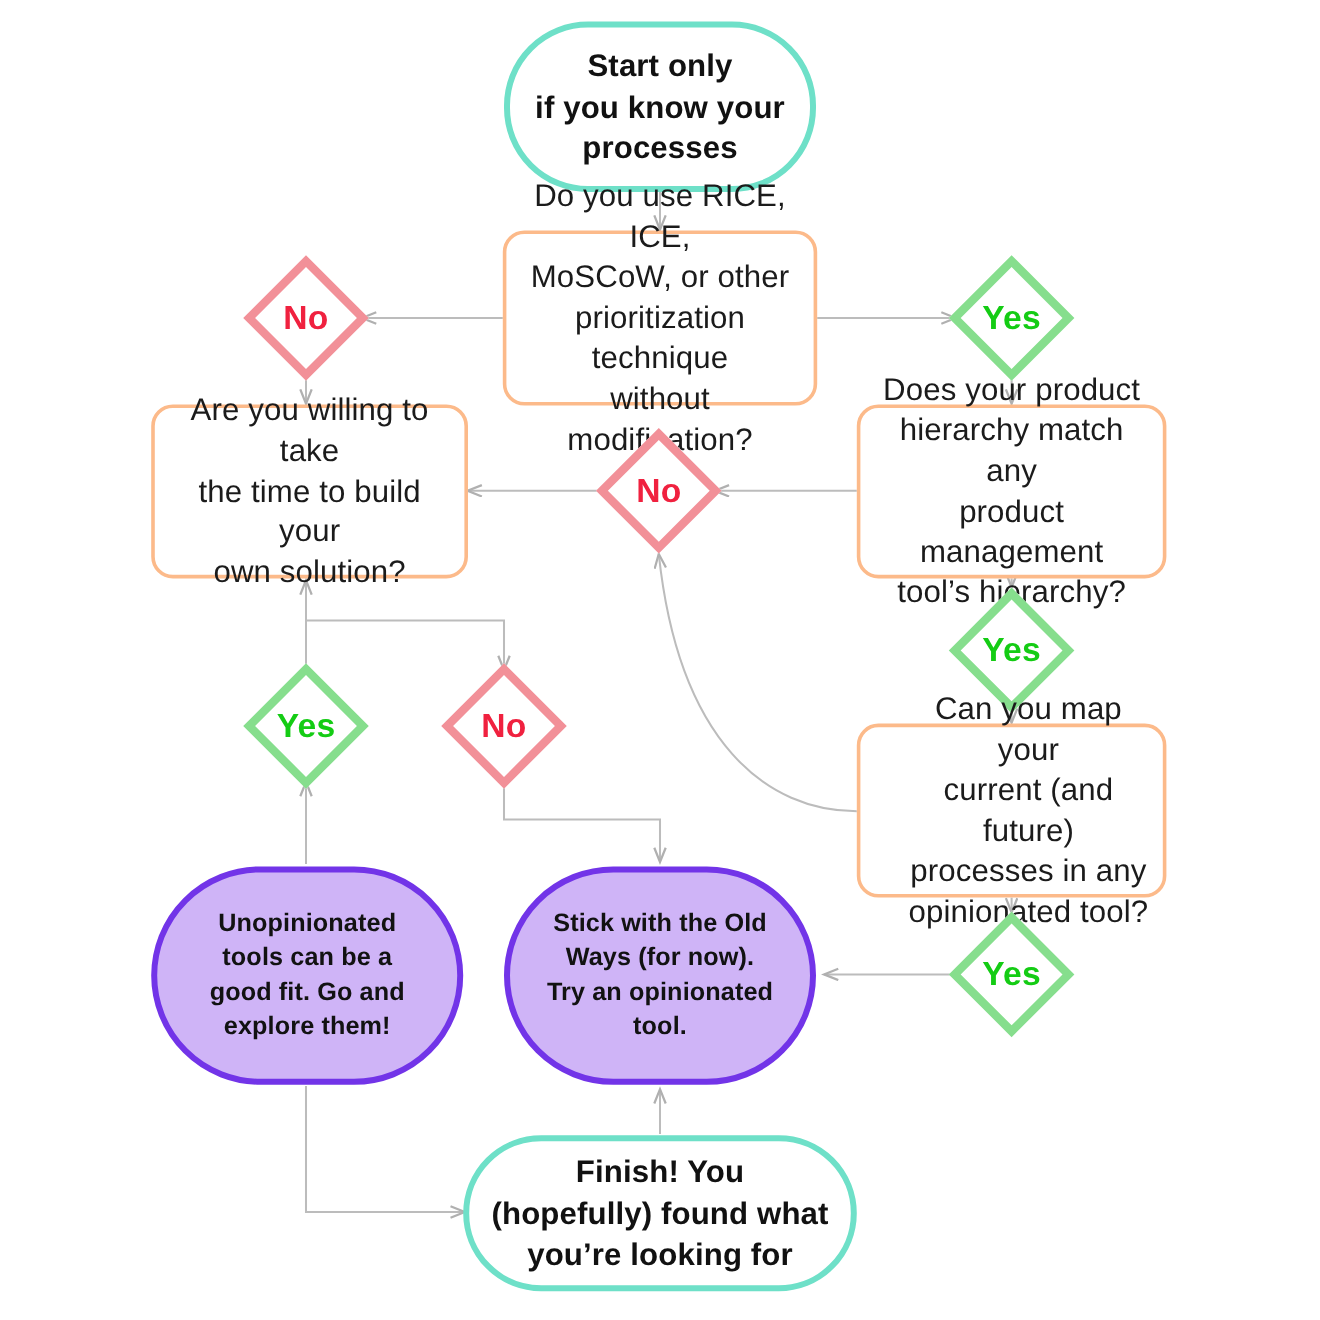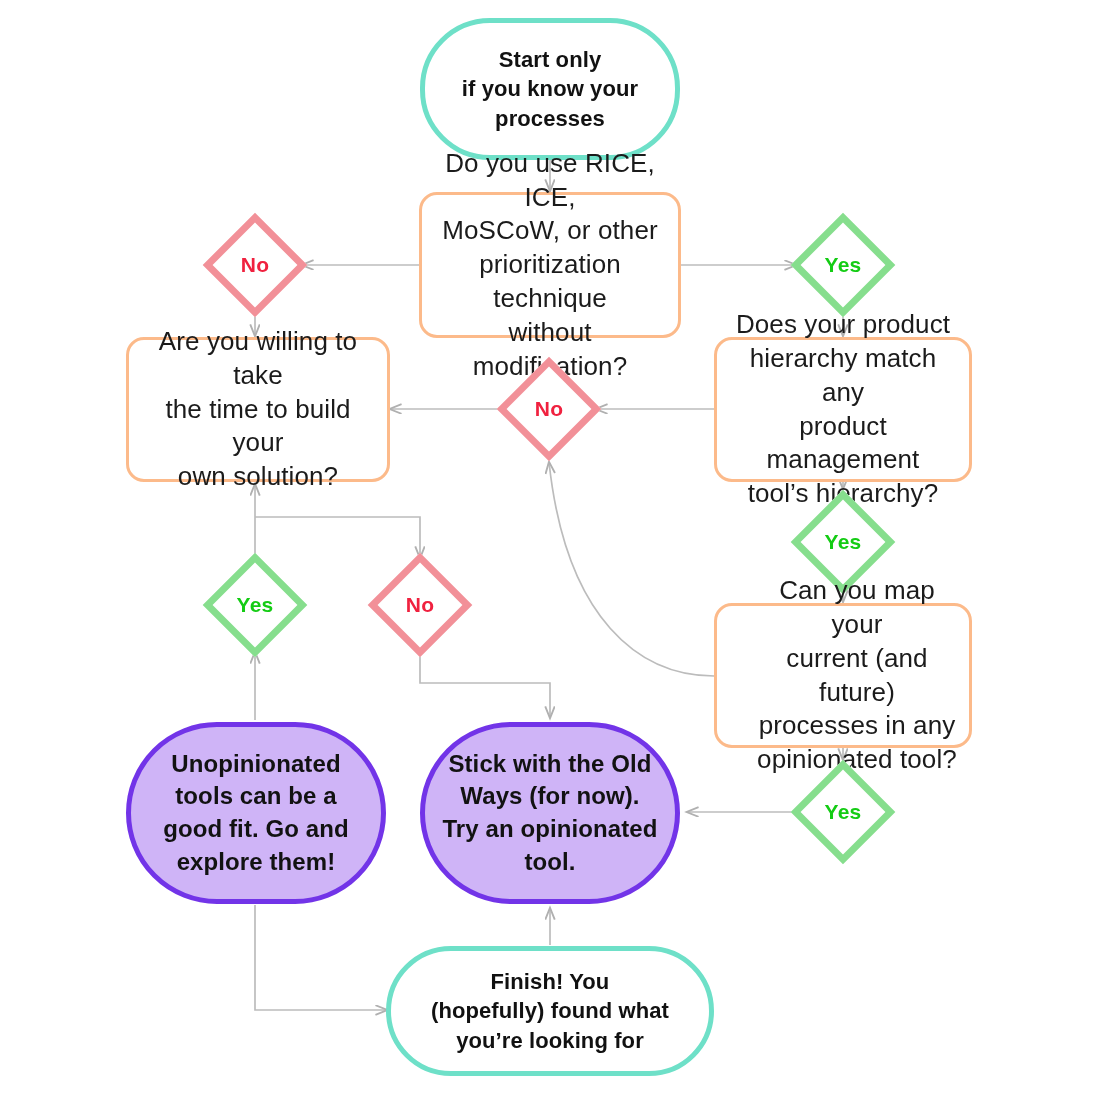--- a/index.html
+++ b/index.html
@@ -44,21 +44,21 @@
     box-sizing: border-box;
     white-space: pre-line;
   }
 
   
   .n-terminator {
     border: 5px solid #6ee0c8;
     border-radius: 70px;
     color: #111111;
     font-weight: bold;
-    font-size: 22px;
+    font-size: 26px;
     line-height: 1.33;
     letter-spacing: 0.1px;
   }
 
   
   .n-question {
     border: 3px solid #fcba8a;
     border-radius: 18px;
     color: #1b1b1b;
     font-weight: normal;
@@ -67,21 +67,21 @@
     letter-spacing: 0.1px;
   }
 
   
   .n-outcome {
     border: 5px solid #7234e8;
     background: #cfb4f7;
     border-radius: 110px;
     color: #121212;
     font-weight: bold;
-    font-size: 24px;
+    font-size: 21px;
     line-height: 1.36;
     letter-spacing: 0.1px;
   }
 
   
   .n-diamond {
     background: transparent;
     border: none;
   }
   .n-diamond .dia-shape {
@@ -95,21 +95,21 @@
     transform: rotate(45deg);
     box-sizing: border-box;
     background: #ffffff;
   }
   .n-diamond.yes .dia-shape { border: 7px solid #86de8d; }
   .n-diamond.no  .dia-shape { border: 7px solid #f29098; }
   .n-diamond .dia-text {
     position: relative;
     z-index: 1;
     font-weight: bold;
-    font-size: 21px;
+    font-size: 28px;
     letter-spacing: 0.2px;
   }
   .n-diamond.yes .dia-text { color: #14cc14; }
   .n-diamond.no  .dia-text { color: #f0213f; }
 </style>
 </head>
 <body>
 
 <div id="flow-canvas">
 

